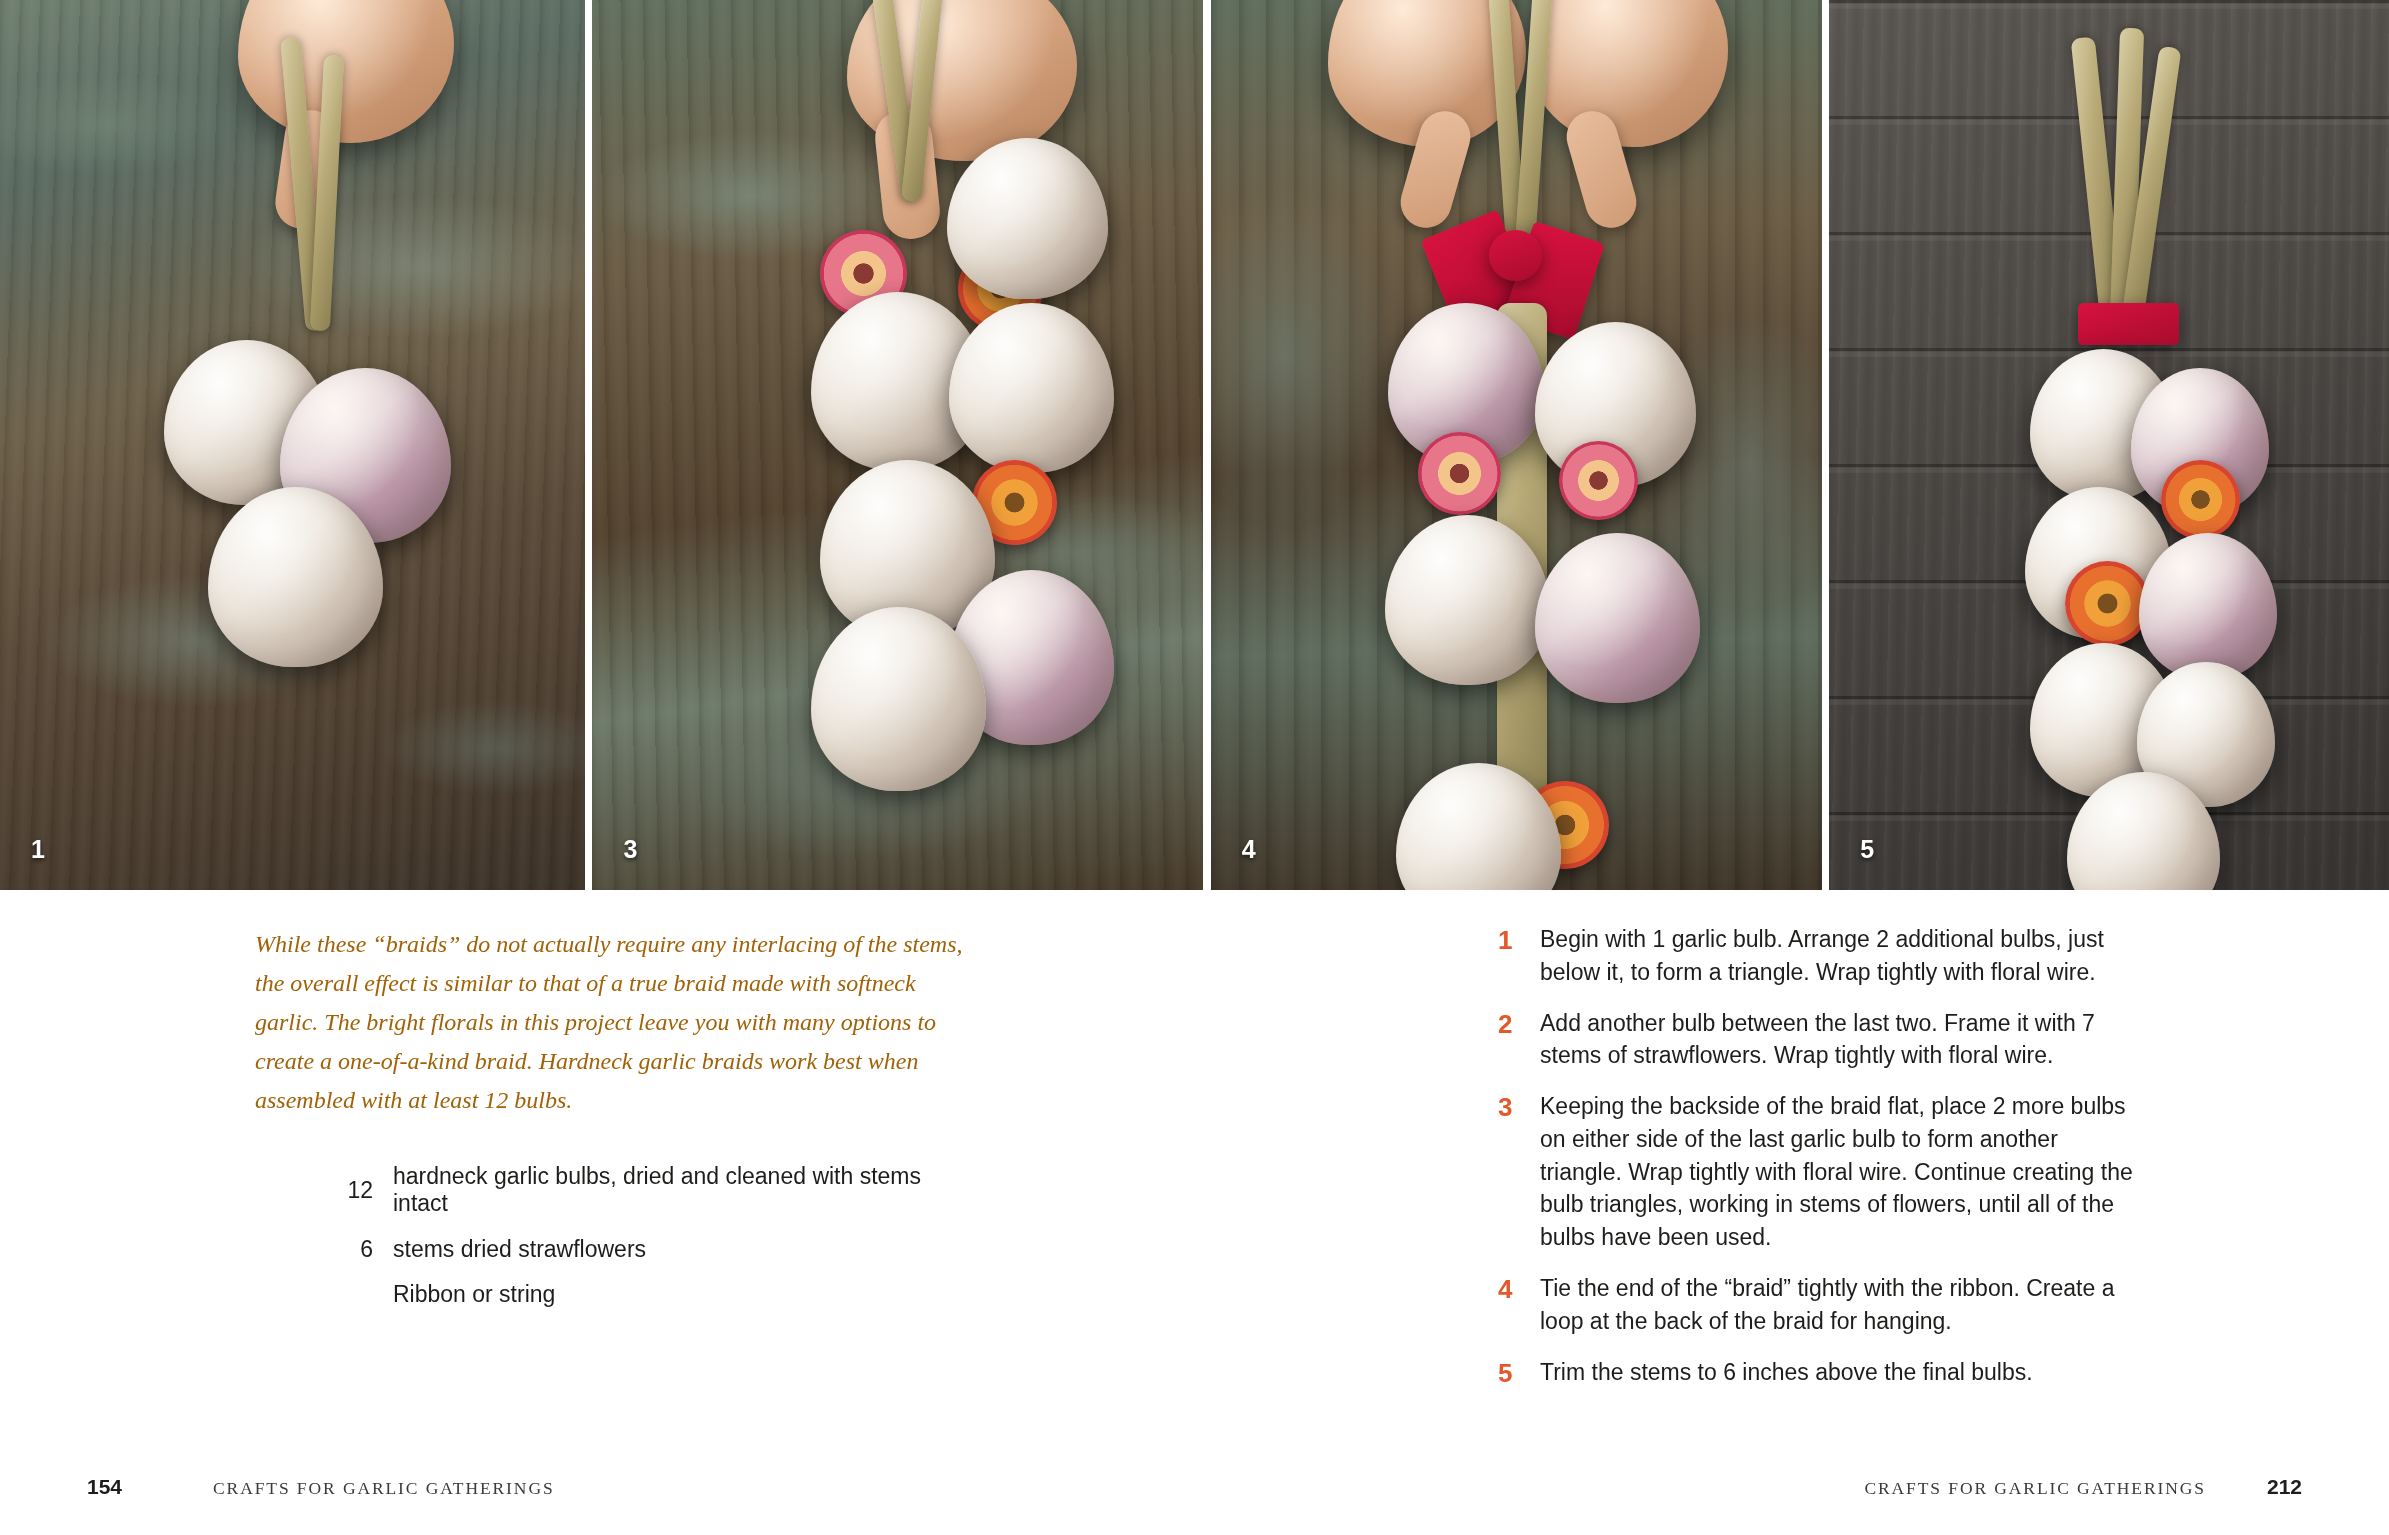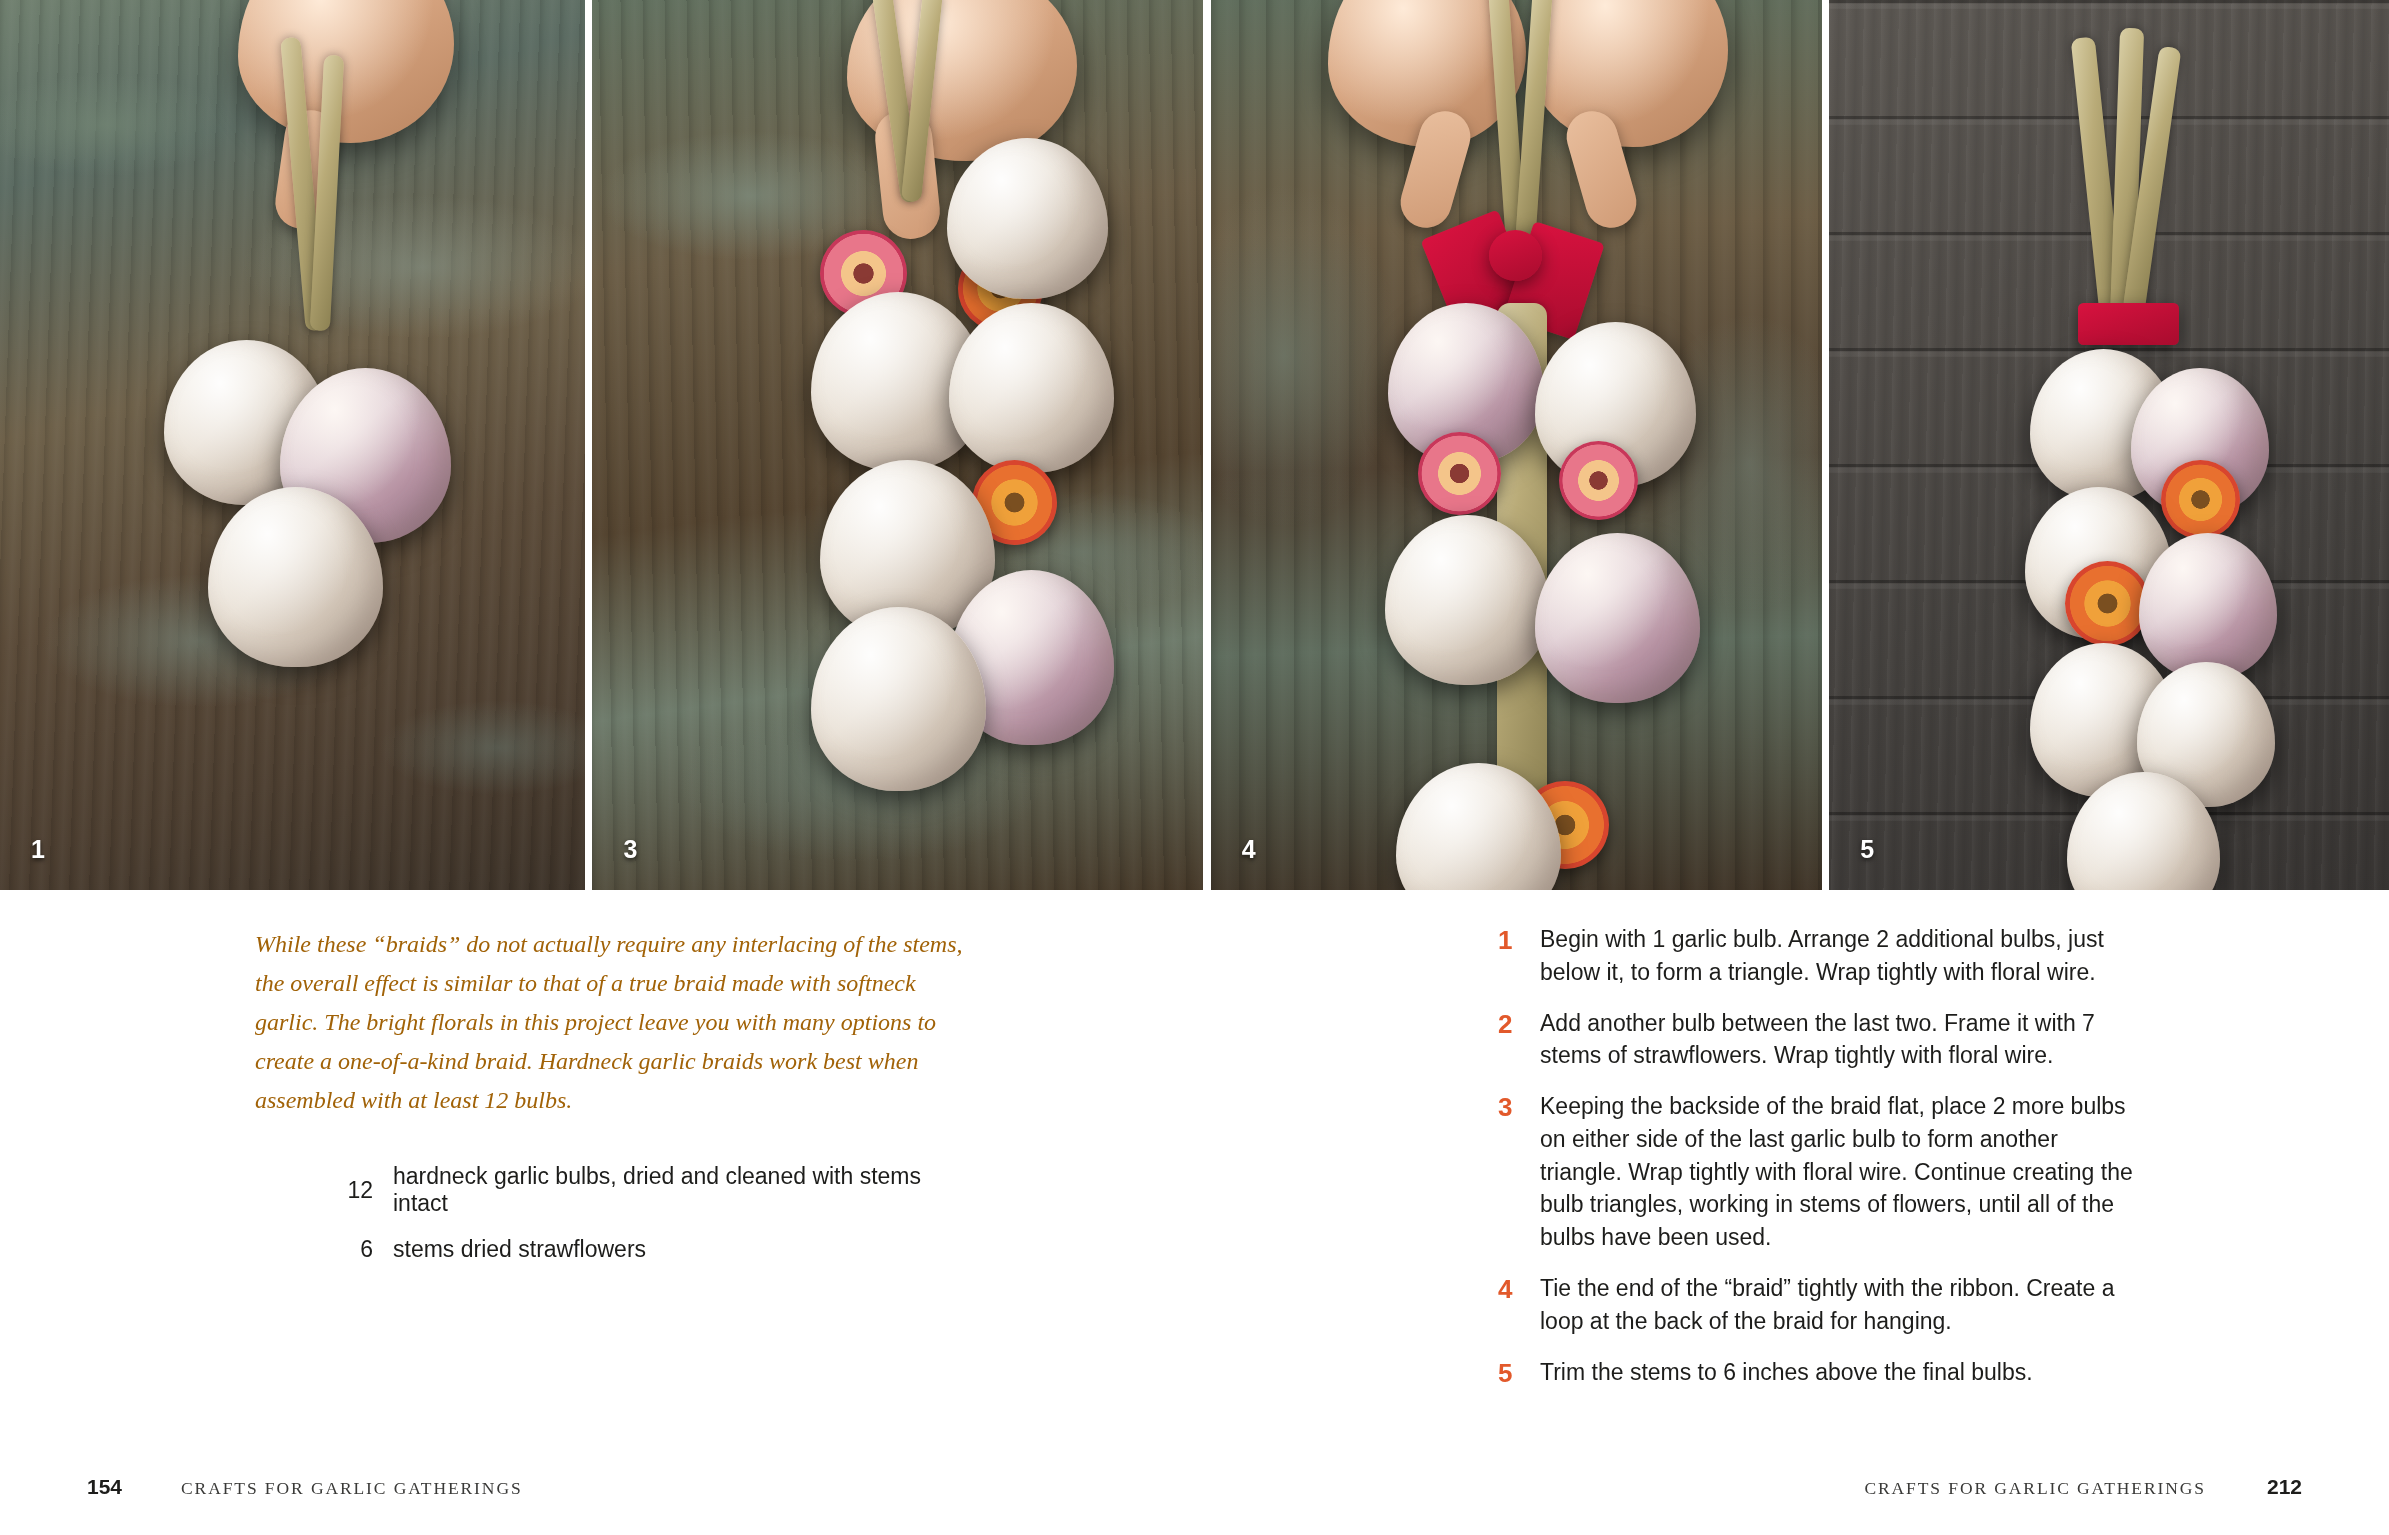--- a/index.html
+++ b/index.html
@@ -229,21 +229,21 @@
     line-height: 1.42;
     color: #1d1d1b;
   }
 
   .footer-left {
     position: absolute;
     left: 87px;
     bottom: 37px;
     display: flex;
     align-items: baseline;
-    gap: 59px;
+    gap: 91px;
     margin-top: 47px;
   }
   .footer-right {
     position: absolute;
     right: 87px;
     bottom: 37px;
     display: flex;
     align-items: baseline;
     gap: 61px;
   }
@@ -353,20 +353,24 @@
 
     <div class="ingredients">
       <div class="ing-row">
         <span class="ing-qty">12</span>
         <span class="ing-name">hardneck garlic bulbs, dried and cleaned with stems intact</span>
       </div>
       <div class="ing-row">
         <span class="ing-qty">6</span>
         <span class="ing-name">stems dried strawflowers</span>
       </div>
+      <div class="ing-row">
+        <span class="ing-qty"></span>
+        <span class="ing-name">Ribbon or string</span>
+      </div>
     </div>
   </div>
 
   <div class="right-col">
     <div class="step">
       <div class="step-num">1</div>
       <div class="step-text">Begin with 1 garlic bulb. Arrange 2 additional bulbs, just below it, to form a triangle. Wrap tightly with floral wire.</div>
     </div>
     <div class="step">
       <div class="step-num">2</div>

